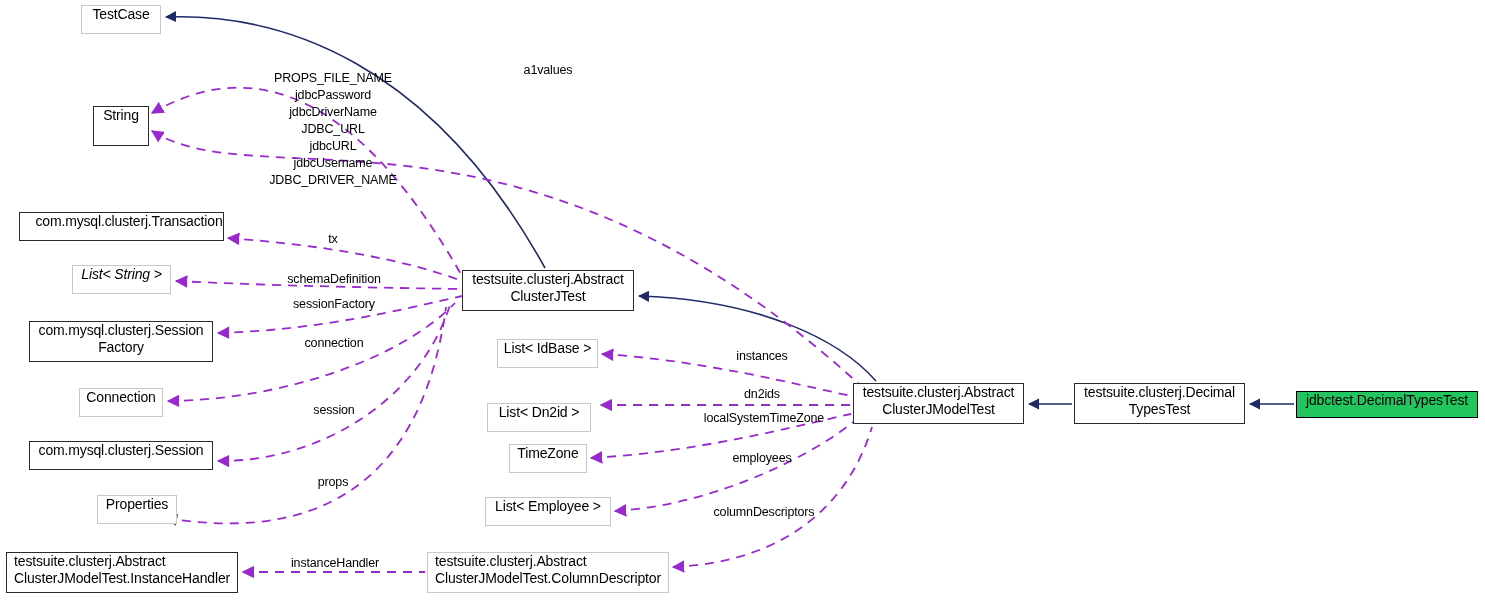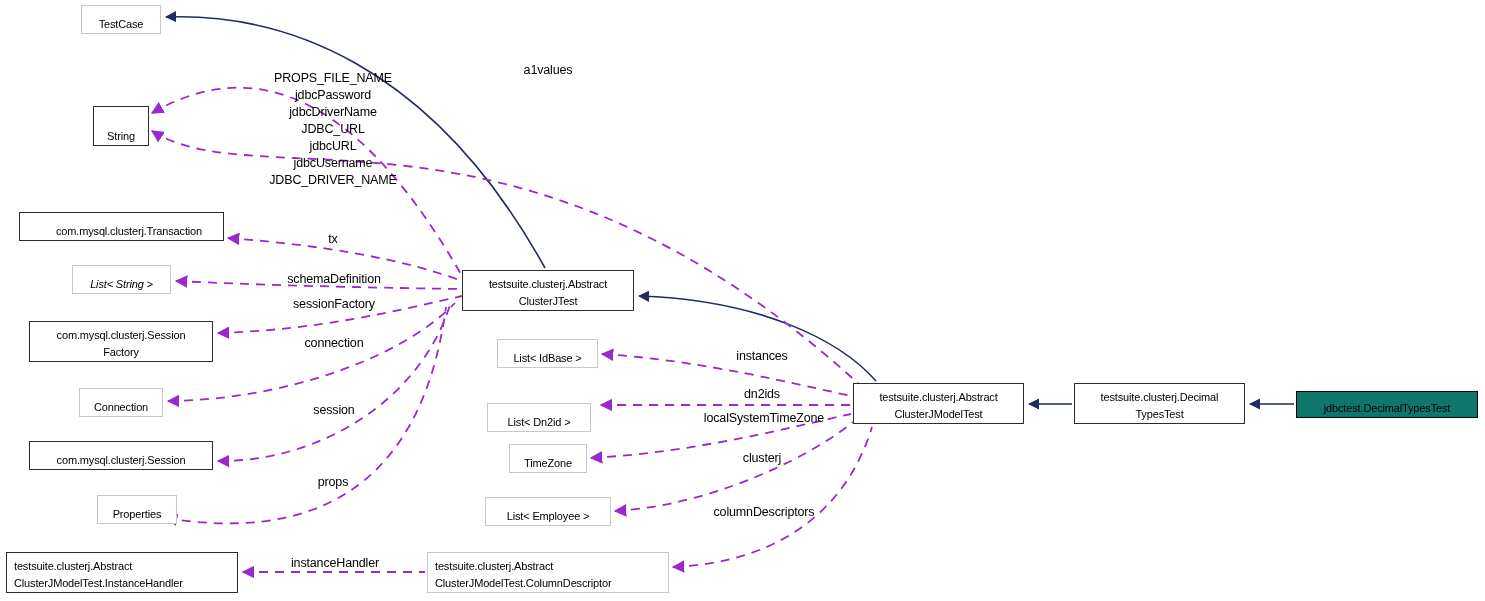--- a/index.html
+++ b/index.html
@@ -20,35 +20,35 @@
     left: 0;
     top: 0;
     width: 1485px;
     height: 601px;
     pointer-events: none;
   }
   .node {
     position: absolute;
     box-sizing: border-box;
     display: flex;
-    align-items: flex-end;
+    align-items: flex-start;
     justify-content: center;
     text-align: center;
-    font-size: 11px;
+    font-size: 14px;
     line-height: 17px;
     color: #000000;
     background: #ffffff;
     letter-spacing: -0.15px;
     white-space: pre-line;
     z-index: 5;
   }
   .node.border-dark   { border: 1px solid #2b2b2b; }
   .node.border-light  { border: 1px solid #c8c8c8; }
   .node.border-black  { border: 1px solid #000000; }
-  .node.fill-gray     { background: #0f766e; }
+  .node.fill-gray     { background: #22c55e; }
   .node.align-left    { justify-content: flex-start; text-align: left; padding-left: 7px; }
 
   .edge-label {
     position: absolute;
     font-size: 12.5px;
     line-height: 17px;
     color: #000000;
     text-align: center;
     white-space: pre-line;
     letter-spacing: -0.15px;
@@ -140,17 +140,17 @@
       <div class="edge-label" style="left: 308px; top: 231px; width: 50px;"><span>tx</span></div>
       <div class="edge-label" style="left: 272px; top: 271px; width: 124px;"><span>schemaDefinition</span></div>
       <div class="edge-label" style="left: 279px; top: 296px; width: 110px;"><span>sessionFactory</span></div>
       <div class="edge-label" style="left: 291px; top: 335px; width: 86px;"><span>connection</span></div>
       <div class="edge-label" style="left: 301px; top: 402px; width: 66px;"><span>session</span></div>
       <div class="edge-label" style="left: 308px; top: 474px; width: 50px;"><span>props</span></div>
       <div class="edge-label" style="left: 276px; top: 555px; width: 118px;"><span>instanceHandler</span></div>
       <div class="edge-label" style="left: 722px; top: 348px; width: 80px;"><span>instances</span></div>
       <div class="edge-label" style="left: 733px; top: 386px; width: 58px;"><span>dn2ids</span></div>
       <div class="edge-label" style="left: 688px; top: 410px; width: 152px;"><span>localSystemTimeZone</span></div>
-      <div class="edge-label" style="left: 721px; top: 450px; width: 82px;"><span>clusterj</span></div>
+      <div class="edge-label" style="left: 721px; top: 450px; width: 82px;"><span>employees</span></div>
       <div class="edge-label" style="left: 699px; top: 504px; width: 130px;"><span>columnDescriptors</span></div>
     </div>
 
 </div>
 
 </body></html>

